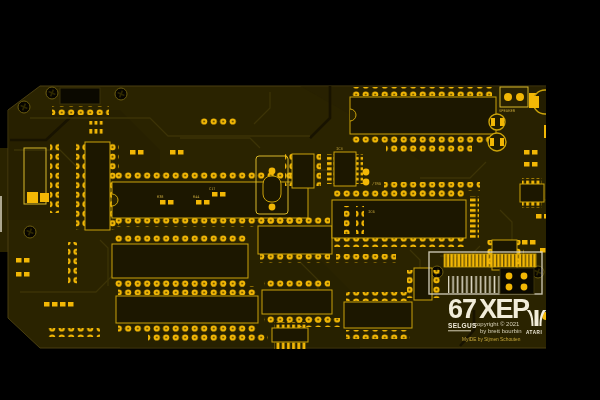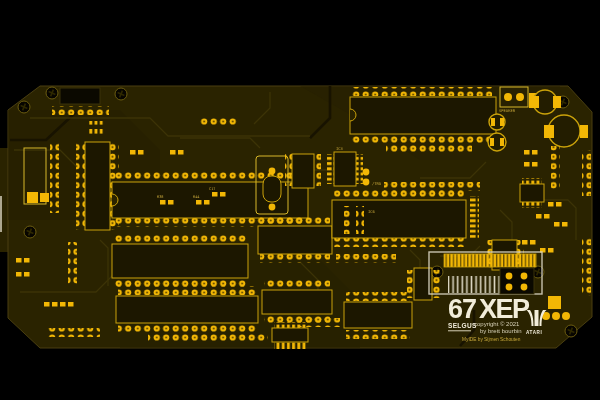--- a/index.html
+++ b/index.html
@@ -1,16 +1,16 @@
 <!DOCTYPE html>
 <html style="--bg: #000000; --board: #2a2300; --ic_body: #1c1700; --pad: #f2b705; --outline: #caa20a; --silk_gold: #d8b82a; --silk_white: #d9d4c0; --trace: #3c3306; --logo_white: #f2edda;"><head>
 <meta charset="utf-8">
 <style>
   html,body{margin:0;padding:0;background:#000;}
-  .stage{width:600px;height:400px;background:var(--bg,#000);position:relative;overflow:hidden;border-radius:15px;}
+  .stage{width:546px;height:400px;background:var(--bg,#000);position:relative;overflow:hidden;border-radius:15px;}
   svg{display:block;}
   .pad{fill:var(--pad,#f2b705);}
   .padhole{fill:#6b5200;}
   .body{fill:var(--ic_body,#1c1700);stroke:var(--outline,#caa20a);stroke-width:1;}
   .conn{fill:#0b0900;stroke:#3a3208;stroke-width:1;}
   .silkg{stroke:var(--silk_gold,#d8b82a);fill:none;stroke-width:1;}
   .silkw{stroke:var(--silk_white,#d9d4c0);fill:none;stroke-width:1.4;}
   .trace{stroke:var(--trace,#3c3306);fill:none;stroke-width:1.3;stroke-linejoin:round;}
   .tracedark{stroke:#181300;fill:none;stroke-width:2.6;stroke-linejoin:round;}
   .screwc{fill:#070500;stroke:#6b5c10;stroke-width:1;}

